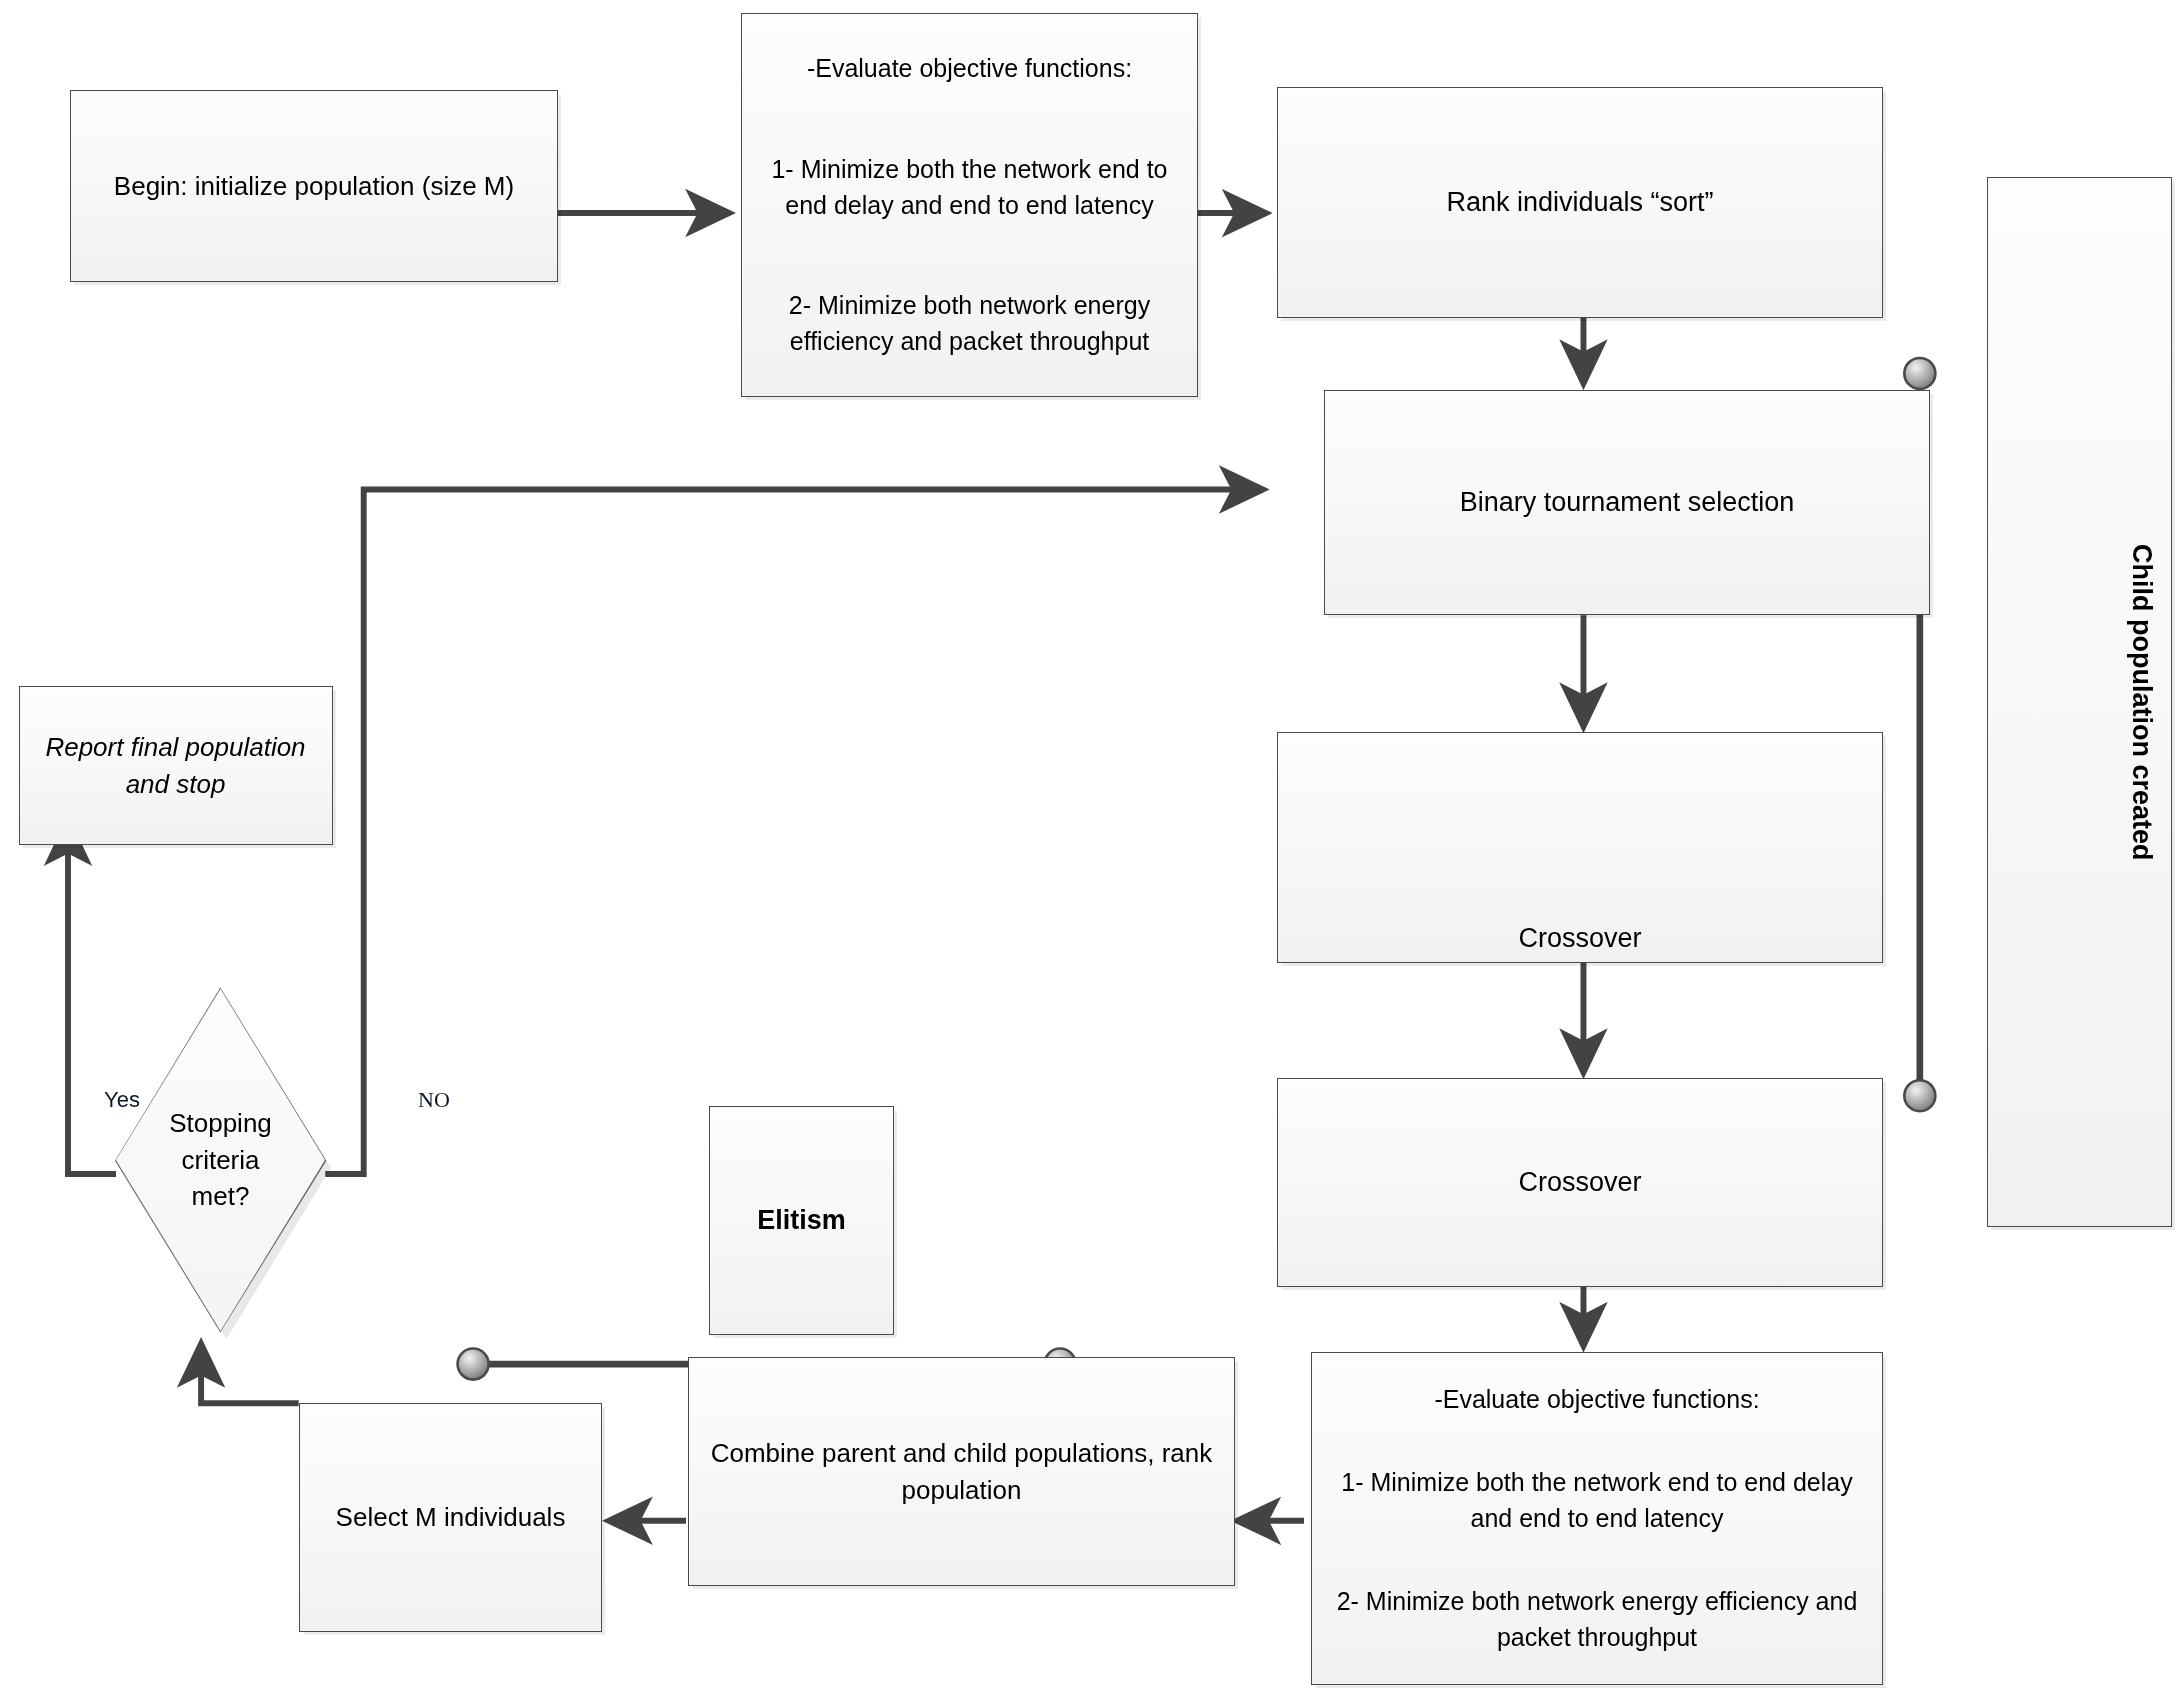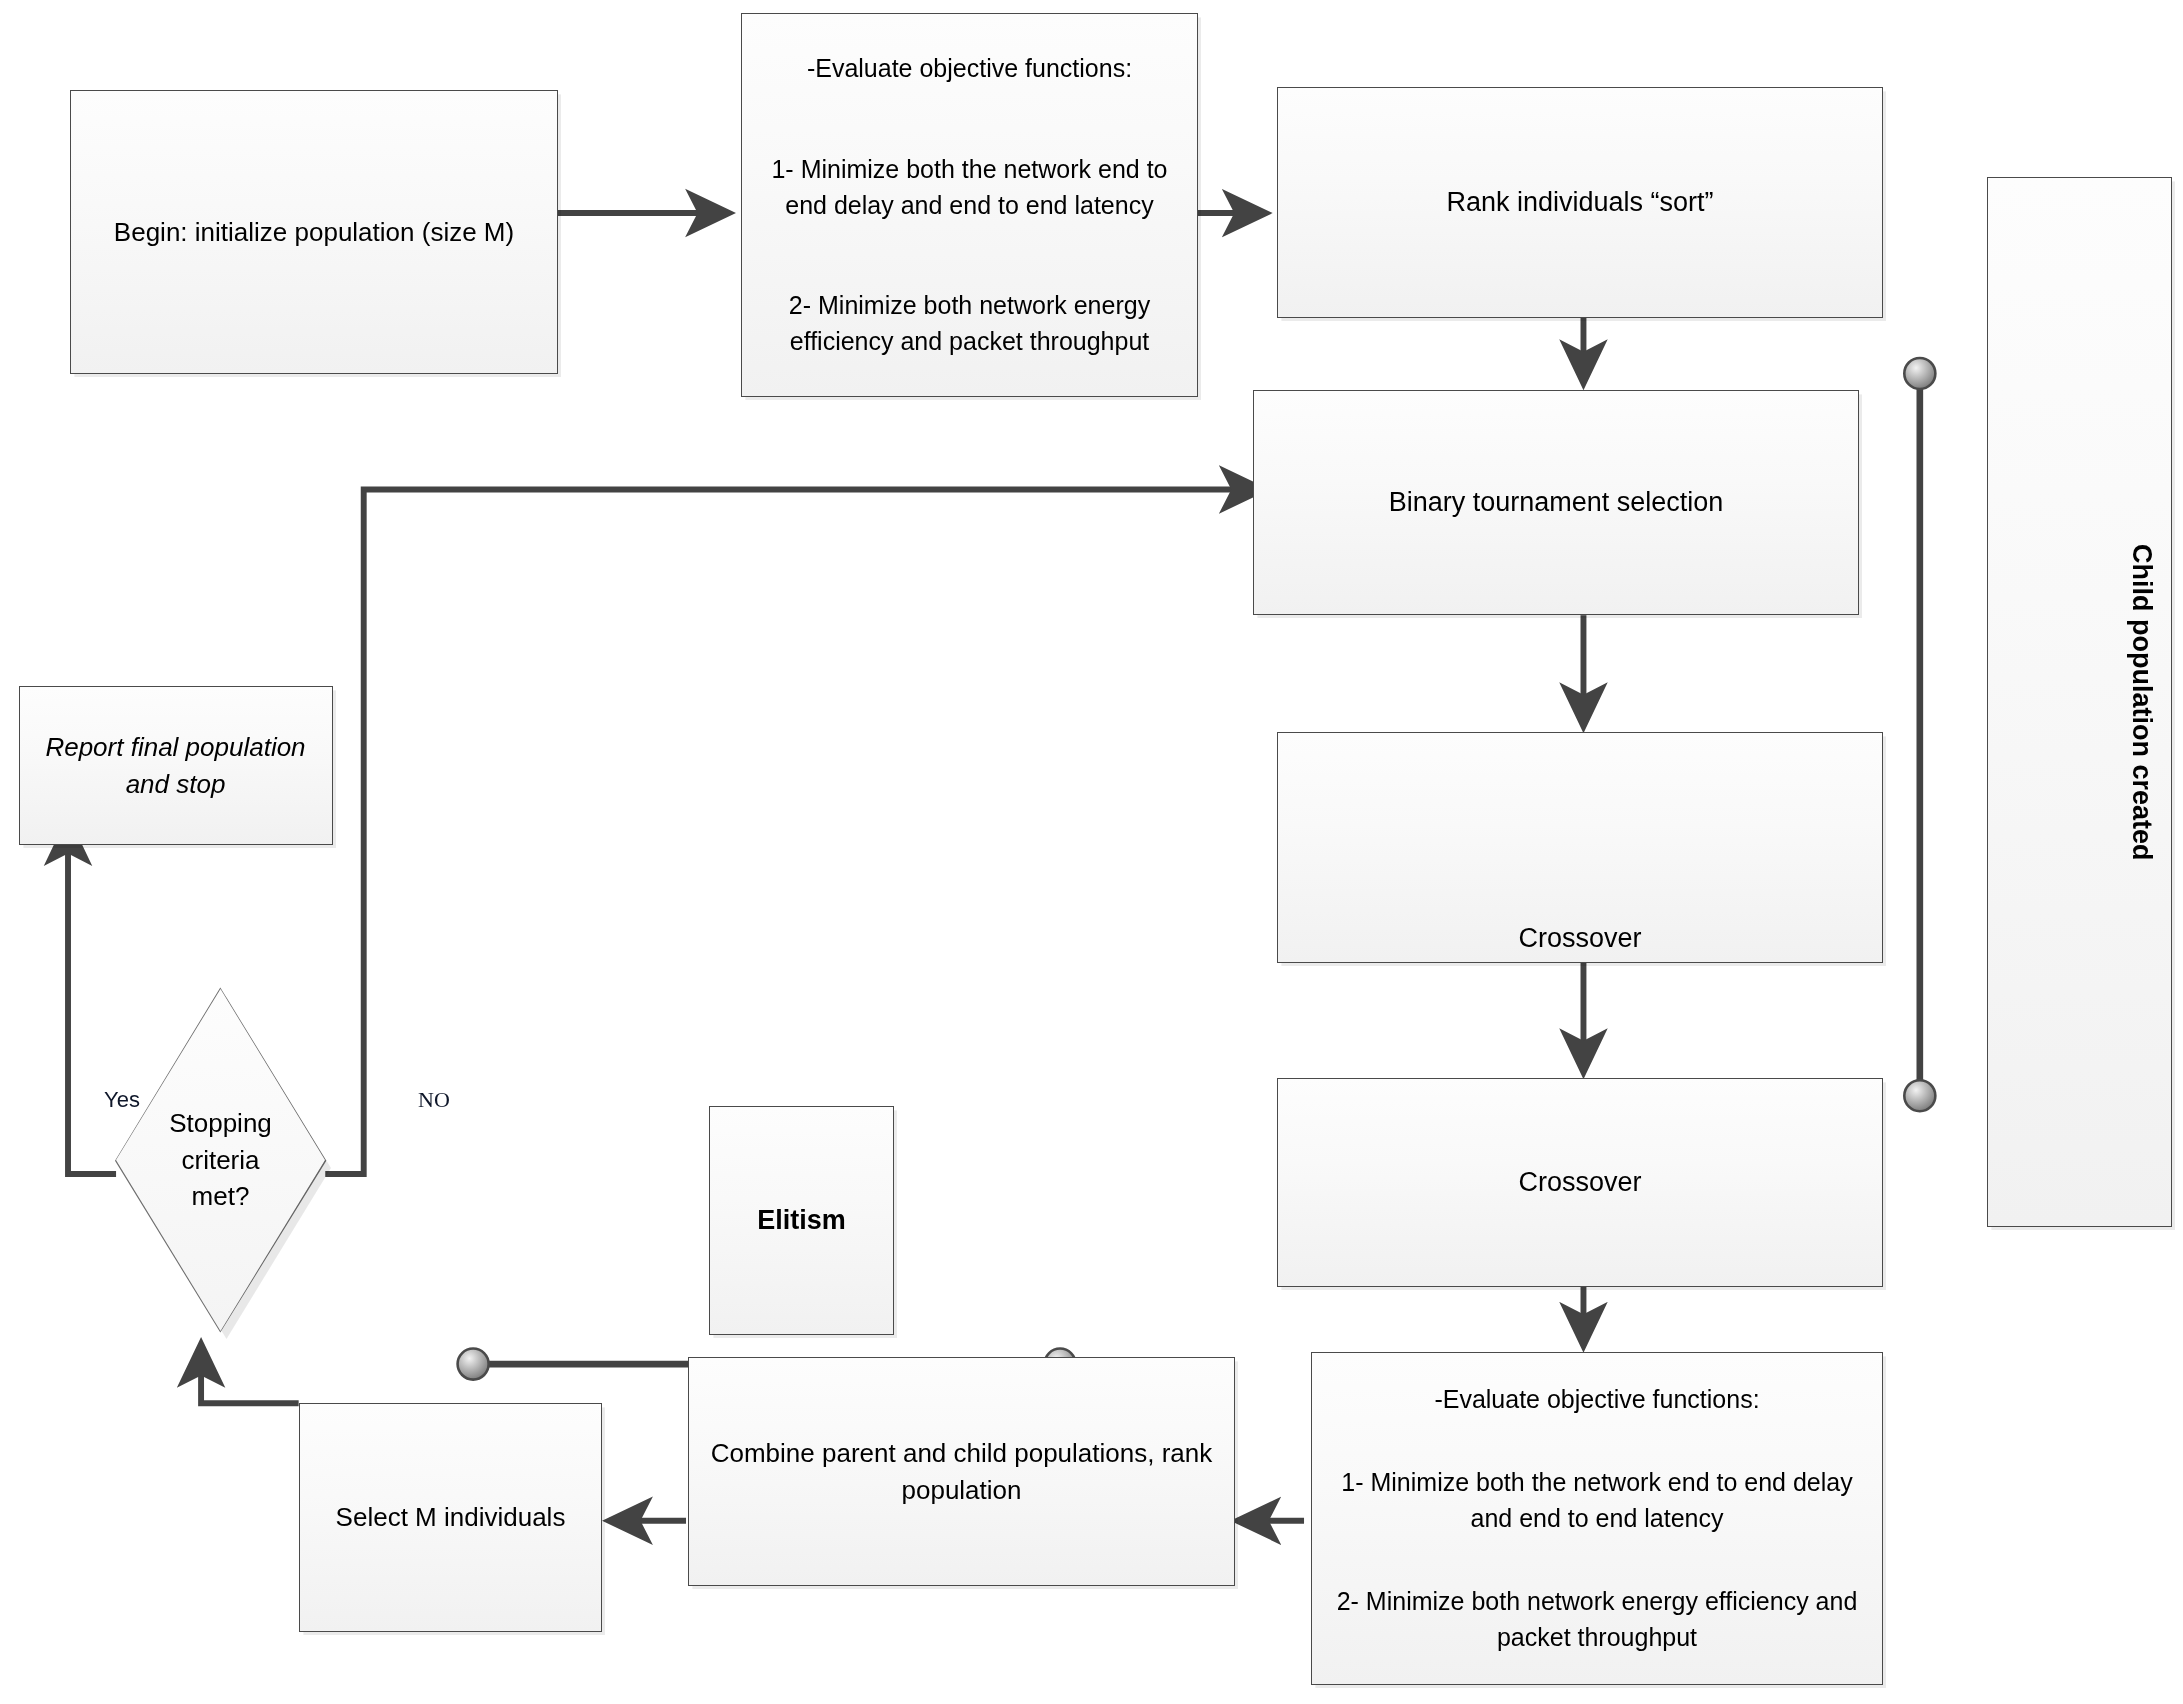--- a/index.html
+++ b/index.html
@@ -100,35 +100,35 @@
 
     <g stroke="#434343" stroke-width="9" fill="none">
       <path d="M2597,505 L2597,1482"></path>
     </g>
     <circle cx="2597" cy="505" r="21" fill="url(#ballg)" stroke="#4a4a4a" stroke-width="3.5"></circle>
     <circle cx="2597" cy="1482" r="21" fill="url(#ballg)" stroke="#4a4a4a" stroke-width="3.5"></circle>
 
     <polygon points="298,1338 440,1570 298,1800 157,1570" fill="none" stroke="#6e6e6e" stroke-width="2.5"></polygon>
   </svg>
 
-  <div class="box" style="left:70px;top:90px;width:488px;height:284px;font-size:26px;">
+  <div class="box" style="left:70px;top:90px;width:488px;height:192px;font-size:26px;">
     <span>Begin: initialize population (size M)</span>
   </div>
 
   <div class="box" style="left:741px;top:13.3px;width:457px;height:384px;font-size:25px;flex-direction:column;justify-content:space-around;">
     <span>-Evaluate objective functions:</span>
     <span>1- Minimize  both the network end to end delay and end to end latency</span>
     <span>2-  Minimize  both network energy efficiency and packet throughput</span>
   </div>
 
   <div class="box" style="left:1277px;top:87px;width:606px;height:231px;font-size:27px;">
     <span>Rank individuals “sort”</span>
   </div>
 
-  <div class="box" style="left:1253px;top:390px;width:606px;height:225px;font-size:27px;">
+  <div class="box" style="left:1324px;top:390px;width:606px;height:225px;font-size:27px;">
     <span>Binary tournament selection</span>
   </div>
 
   <div class="box" style="left:1277px;top:732px;width:606px;height:231px;font-size:27px;align-items:flex-end;">
     <span>Crossover</span>
   </div>
 
   <div class="box" style="left:1277px;top:1078px;width:606px;height:209px;font-size:27px;">
     <span>Crossover</span>
   </div>

